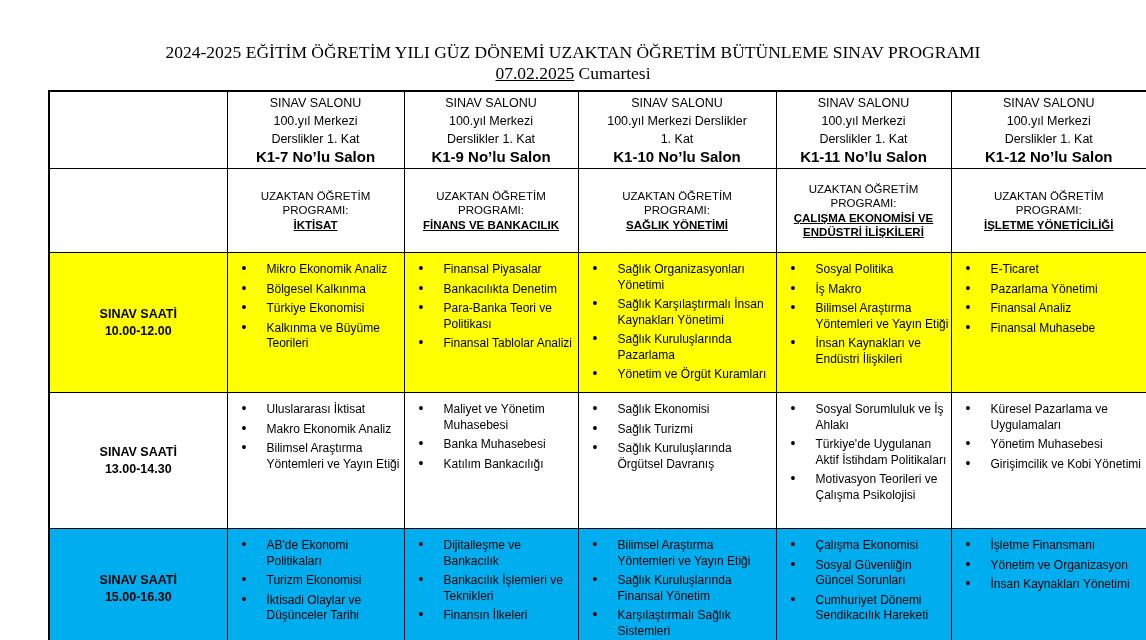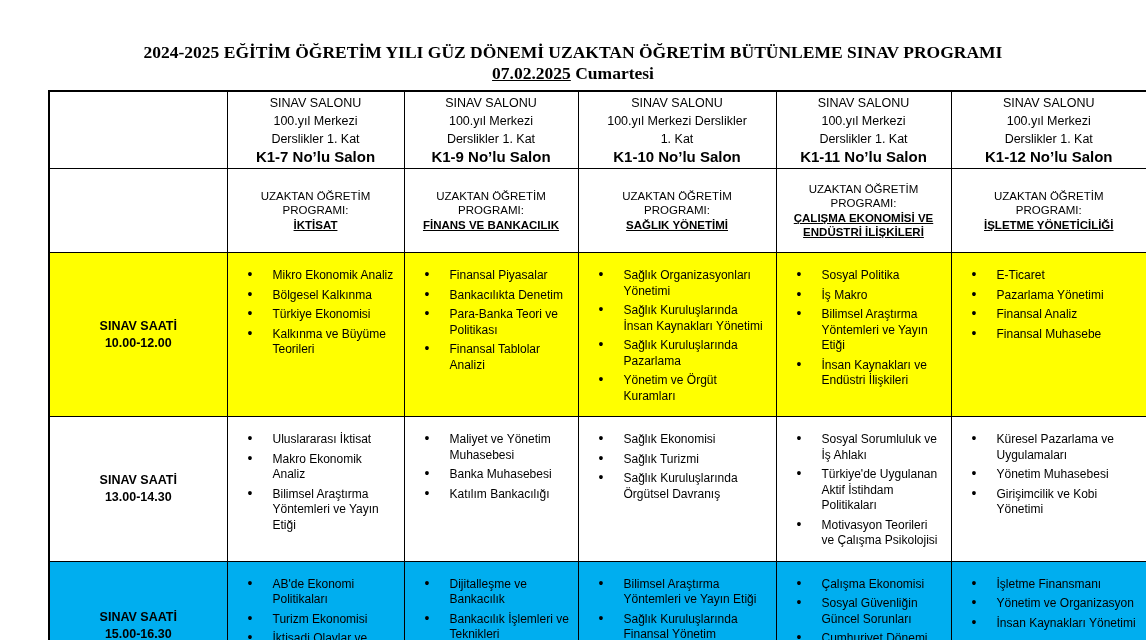--- a/index.html
+++ b/index.html
@@ -2,29 +2,29 @@
 <html><head>
 <meta charset="utf-8">
 <style>
   html,body{margin:0;padding:0;}
   body{
     width:1146px;height:640px;overflow:hidden;background:#ffffff;color:#000;
     font-family:"Liberation Sans",sans-serif;position:relative;
   }
   .title-block{
     text-align:center;margin-top:42px;
-    font-family:"Liberation Serif",serif;font-weight:bold;font-size:17.5px;line-height:21px;
+    font-family:"Liberation Serif",serif;font-weight:normal;font-size:17.5px;line-height:21px;
   }
   .title-block .underline{text-decoration:underline;}
   table.schedule{
     position:absolute;left:48px;top:90px;width:1098px;
     border-collapse:collapse;table-layout:fixed;
     border:2px solid #000;
   }
-  td{border:1px solid #000;padding:8px;vertical-align:middle;overflow:hidden;}
+  td{border:1px solid #000;padding:2px;vertical-align:middle;overflow:hidden;}
   .salon-cell{text-align:center;font-size:12.5px;line-height:18px;padding:2px 16px;}
   .salon-name{font-weight:bold;font-size:15px;}
   .program-cell{text-align:center;font-size:11.5px;line-height:14.5px;padding:2px 3px;}
   .program-name{font-weight:bold;text-decoration:underline;font-size:11.5px;}
   .time-cell{text-align:center;font-weight:bold;font-size:12.5px;line-height:17px;}
   .course-cell{vertical-align:top;}
   ul.courses{margin:7px 0 0 0;padding-left:37px;list-style:none;font-size:12px;line-height:15.5px;text-align:left;}
   ul.courses li{position:relative;margin-bottom:4px;}
   ul.courses li::before{content:"\2022";position:absolute;left:-25px;top:-1px;font-size:14px;}
   .row-yellow{background:#FFFF00;}
@@ -133,21 +133,21 @@
           <ul class="courses">
             <li>Finansal Piyasalar</li>
             <li>Bankacılıkta Denetim</li>
             <li>Para-Banka Teori ve Politikası</li>
             <li>Finansal Tablolar Analizi</li>
           </ul>
         </td>
     <td class="course-cell">
           <ul class="courses">
             <li>Sağlık Organizasyonları Yönetimi</li>
-            <li>Sağlık Kuruluşlarında İnsan Kaynakları Yönetimi</li>
+            <li>Sağlık Karşılaştırmalı İnsan Kaynakları Yönetimi</li>
             <li>Sağlık Kuruluşlarında Pazarlama</li>
             <li>Yönetim ve Örgüt Kuramları</li>
           </ul>
         </td>
     <td class="course-cell">
           <ul class="courses">
             <li>Sosyal Politika</li>
             <li>İş Makro</li>
             <li>Bilimsel Araştırma Yöntemleri ve Yayın Etiği</li>
             <li>İnsan Kaynakları ve Endüstri İlişkileri</li>

